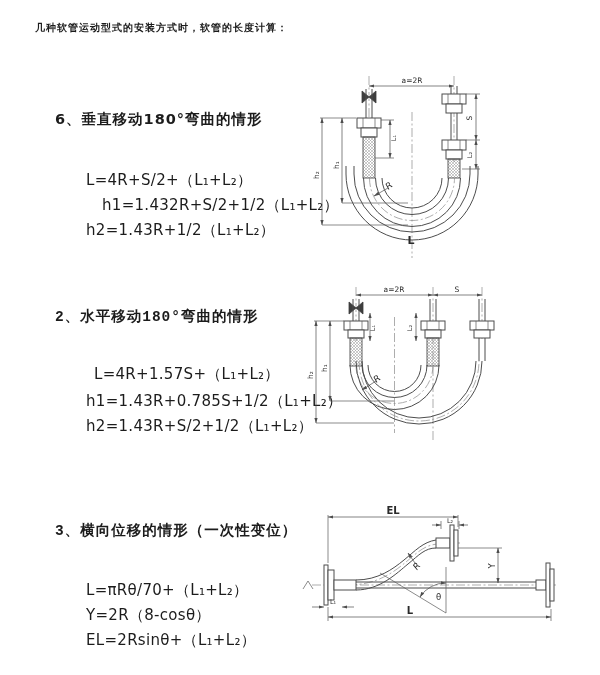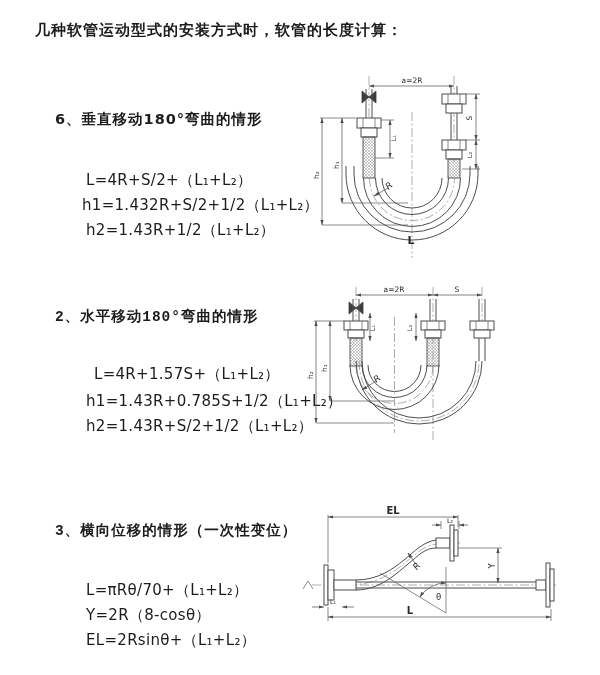--- a/index.html
+++ b/index.html
@@ -1,21 +1,21 @@
 <!DOCTYPE html>
 <html><head>
 <meta charset="utf-8">
 <style>
   html,body{margin:0;padding:0;}
   body{
     width:600px;height:675px;background:#ffffff;position:relative;overflow:hidden;
     font-family:"DejaVu Sans","Liberation Sans",sans-serif;color:#1c1c1c;
   }
   .abs{position:absolute;}
-  .title{left:35px;top:21px;font-size:15px;font-weight:bold;letter-spacing:1px;}
+  .title{left:35px;top:21px;font-size:10px;font-weight:bold;letter-spacing:1px;}
   .heading{font-size:14.5px;font-weight:bold;letter-spacing:1px;}
   .formula{font-size:15px;letter-spacing:.3px;margin-top:32px;}
   
   svg{display:block;}
   .ln{stroke:#4d4d4d;stroke-width:1;fill:none;}
   .thin{stroke:#5a5a5a;stroke-width:.7;fill:none;}
   .cl{stroke:#8a8a8a;stroke-width:.7;fill:none;stroke-dasharray:9 2.5 2 2.5;}
   .dim{stroke:#4d4d4d;stroke-width:.7;fill:none;}
   .fit{fill:#ffffff;stroke:#4d4d4d;stroke-width:1;}
   .valve{fill:#3d3d3d;stroke:#3d3d3d;stroke-width:.8;}
@@ -25,21 +25,21 @@
   .biglbl{font-size:11px;font-weight:bold;}
   .rlbl{font-size:9px;font-style:italic;}
 </style>
 </head>
 <body>
 
 <div class="abs title">几种软管运动型式的安装方式时，软管的长度计算：</div>
 
 <div class="abs heading" style="left:55px;top:110px;">6、垂直移动180°弯曲的情形</div>
 <div class="abs formula" style="left:86px;top:139px;">L=4R+S/2+（L₁+L₂）</div>
-<div class="abs formula" style="left:82px;top:164px;">h1=1.432R+S/2+1/2（L₁+L₂）</div>
+<div class="abs formula" style="left:102px;top:164px;">h1=1.432R+S/2+1/2（L₁+L₂）</div>
 <div class="abs formula" style="left:86px;top:189px;">h2=1.43R+1/2（L₁+L₂）</div>
 
 <div class="abs heading" style="left:55px;top:307px;font-family:Liberation Mono, monospace;">2、水平移动180°弯曲的情形</div>
 <div class="abs formula" style="left:94px;top:333px;">L=4R+1.57S+（L₁+L₂）</div>
 <div class="abs formula" style="left:86px;top:360px;">h1=1.43R+0.785S+1/2（L₁+L₂）</div>
 <div class="abs formula" style="left:86px;top:385px;">h2=1.43R+S/2+1/2（L₁+L₂）</div>
 
 <div class="abs heading" style="left:55px;top:521px;font-family:Liberation Mono, monospace;">3、横向位移的情形（一次性变位）</div>
 <div class="abs formula" style="left:86px;top:549px;">L=πRθ/70+（L₁+L₂）</div>
 <div class="abs formula" style="left:86px;top:574px;">Y=2R（8-cosθ）</div>

